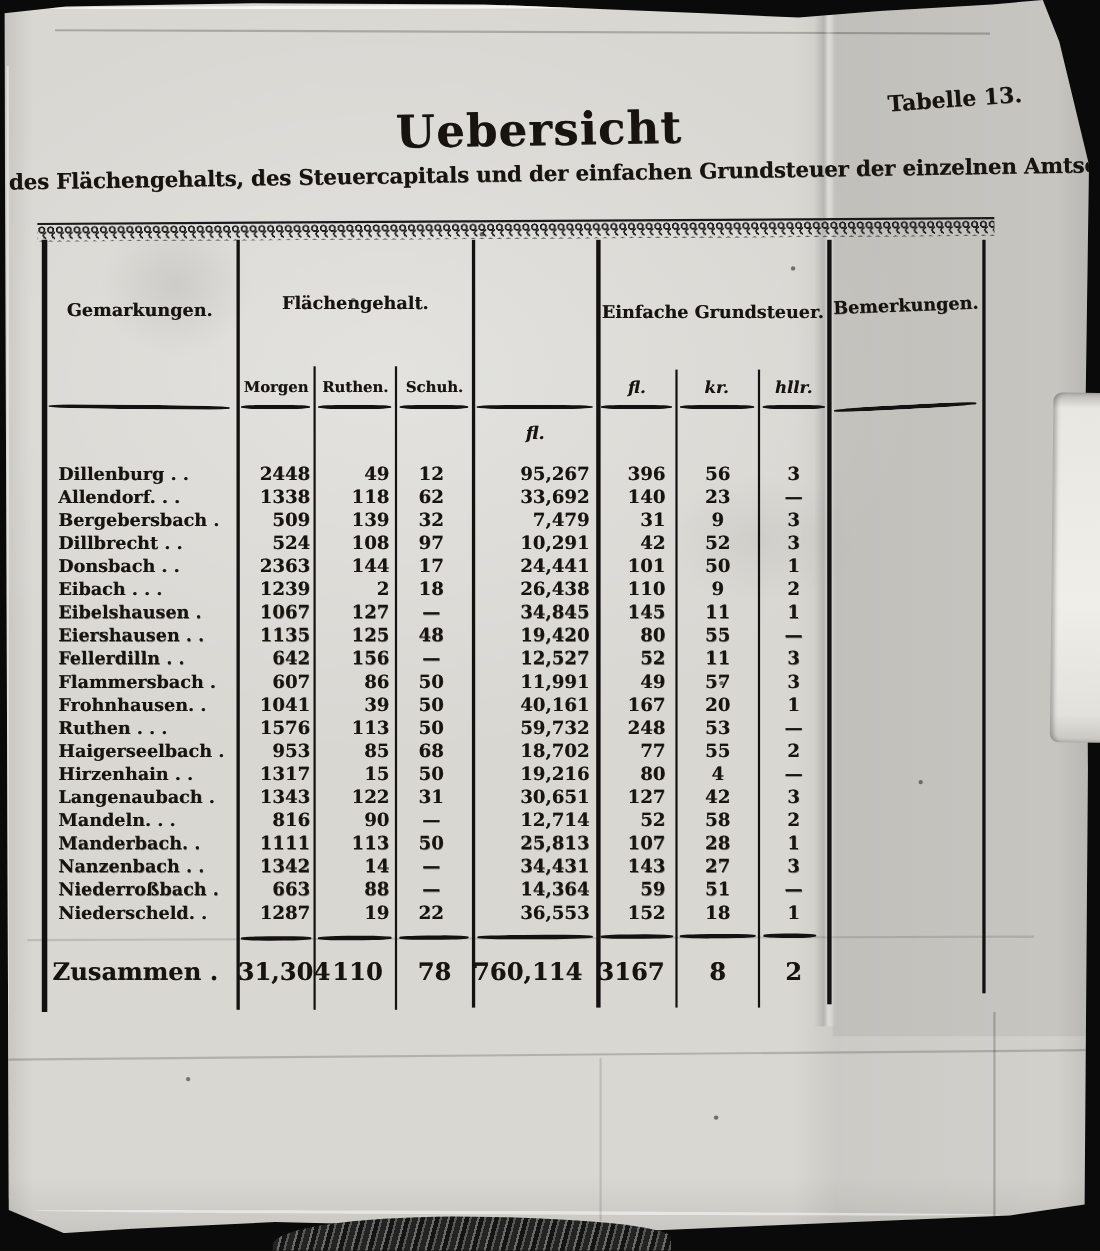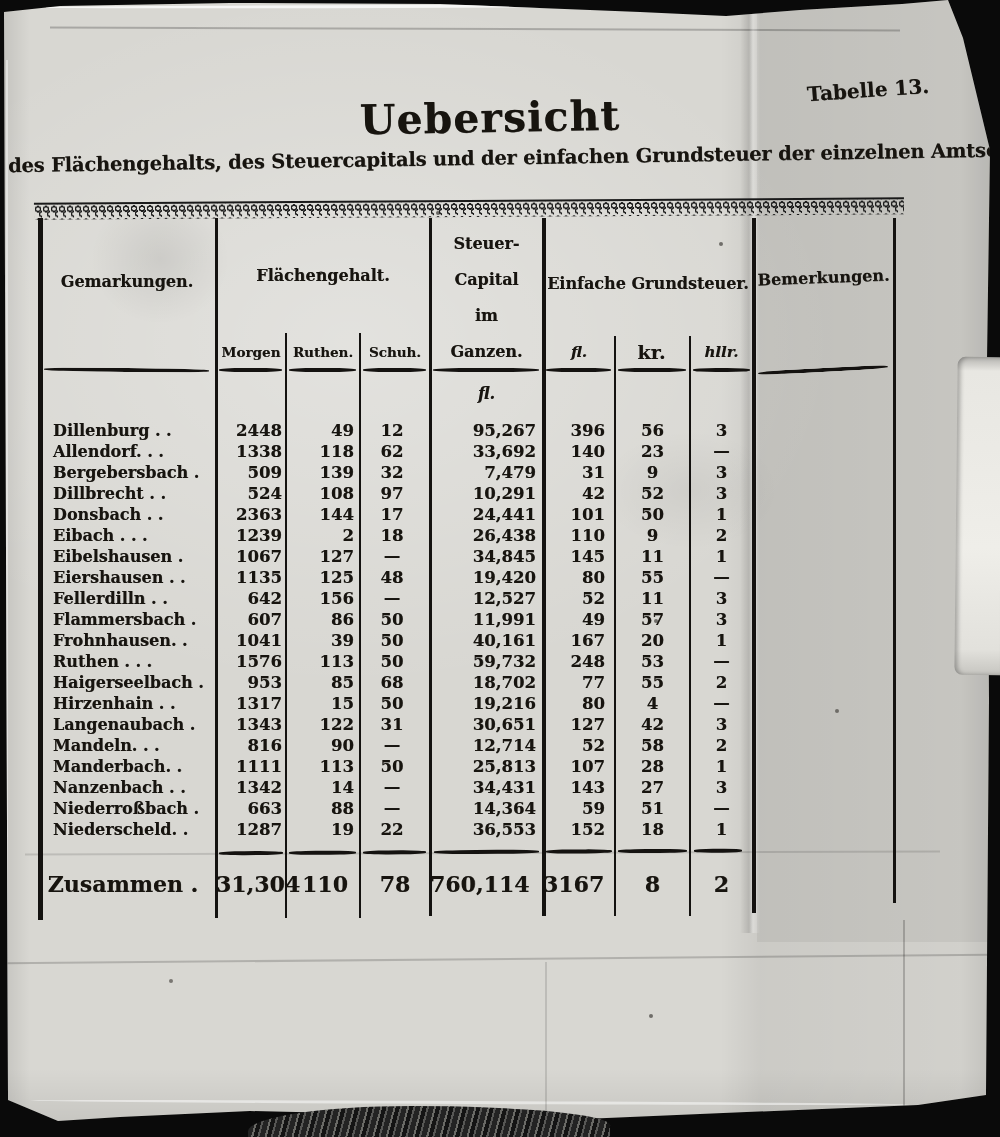--- a/index.html
+++ b/index.html
@@ -89,21 +89,21 @@
   .h-gem { left:0;     top:54px;  width:178px; }
   .h-fla { left:178px; top:48px;  width:214px; }
   .h-cap { left:392px; top:8px;   width:113px; line-height:36px; }
   .h-gru { left:505px; top:56px;  width:210px; }
   .h-bem { left:715px; top:50px;  width:141px; transform:rotate(-2.2deg); }
   .sub   { position:absolute; top:122px; height:24px; line-height:24px; text-align:center; font-size:13.5px; white-space:nowrap; }
   .s-mor { left:178px; width:70px; }
   .s-rut { left:248px; width:74px; }
   .s-sch { left:322px; width:70px; }
   .s-fl  { left:505px; width:72px; font-style:italic; font-size:15px; }
-  .s-kr  { left:577px; width:73px; font-size:19px; }
+  .s-kr  { left:577px; width:73px; font-style:italic; font-size:15px; }
   .s-hl  { left:652px; width:63px; font-style:italic; font-size:15px; }
   .cap-unit { left:392px; top:166px; width:113px; text-align:center; font-size:16px; font-style:italic; }
 
   .hrule { position:absolute; top:150px; height:0; border-top:4px solid #141210; border-radius:40%; }
   .r-name { left:6px;   width:165px; transform:rotate(0.6deg); }
   .r-mor  { left:181px; width:63px; }
   .r-rut  { left:251px; width:67px; }
   .r-sch  { left:325px; width:63px; }
   .r-cap  { left:395px; width:106px; }
   .r-fl   { left:508px; width:65px; }
@@ -174,26 +174,20 @@
       <div class="vline v3"></div>
       <div class="vline v4"></div>
       <div class="vline v5"></div>
       <div class="vline v6"></div>
       <div class="vline v7"></div>
       <div class="vline v8"></div>
       <div class="vline v9"></div>
 
       <div class="hcell h-gem">Gemarkungen.</div>
       <div class="hcell h-fla">Flächengehalt.</div>
-      <div class="hcell h-cap">
-        <div>Steuer-</div>
-        <div>Capital</div>
-        <div>im</div>
-        <div>Ganzen.</div>
-      </div>
       <div class="hcell h-gru">Einfache Grundsteuer.</div>
       <div class="hcell h-bem">Bemerkungen.</div>
 
       <div class="sub s-mor">Morgen</div>
       <div class="sub s-rut">Ruthen.</div>
       <div class="sub s-sch">Schuh.</div>
       <div class="sub s-fl">fl.</div>
       <div class="sub s-kr">kr.</div>
       <div class="sub s-hl">hllr.</div>
 

